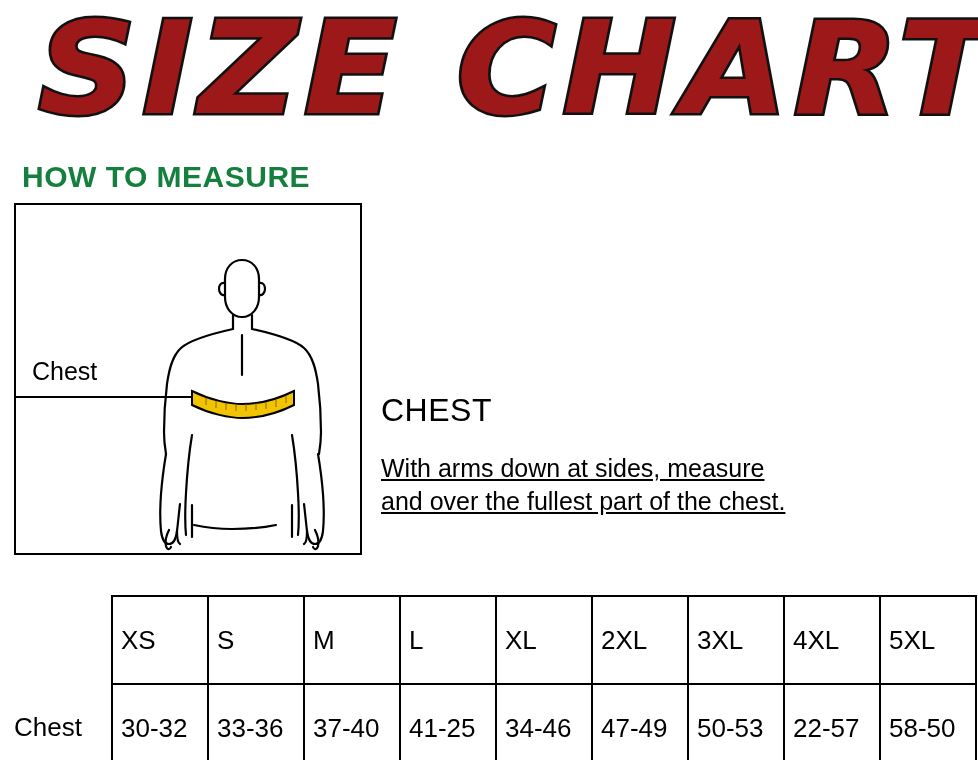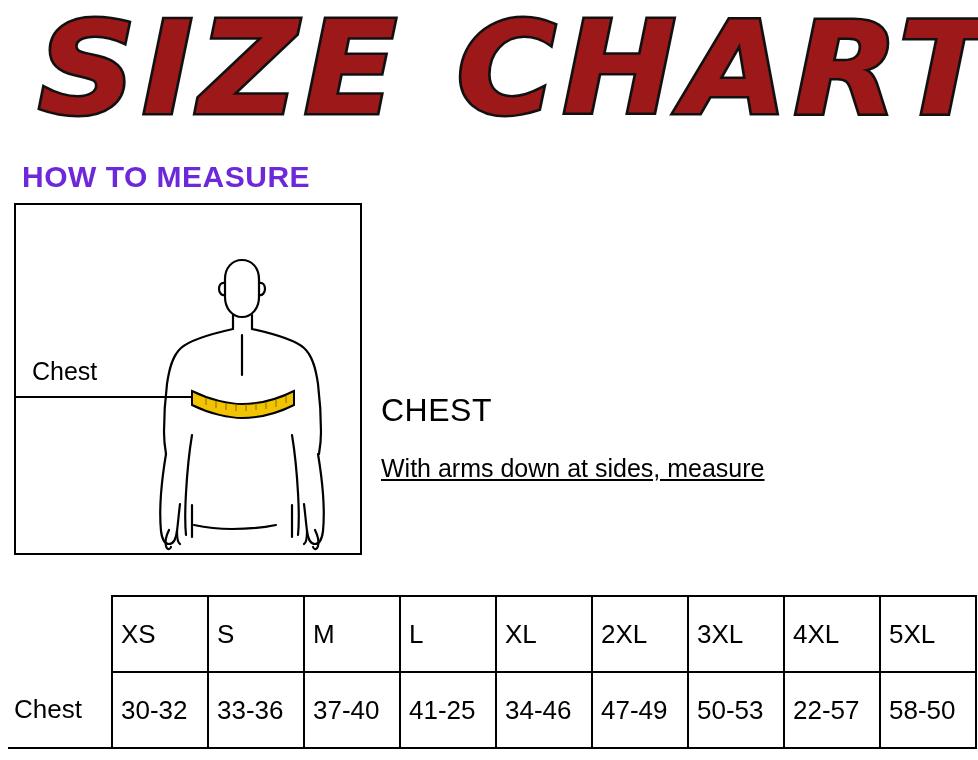--- a/index.html
+++ b/index.html
@@ -47,21 +47,21 @@
     transform-origin: left top;
   }
 
   
   #how-to-measure {
     position: absolute;
     left: 22px;
     top: 160px;
     font-size: 30px;
     font-weight: 700;
-    color: #6d28d9;
+    color: #15803d;
     letter-spacing: 0.5px;
   }
 
   
   #figure-box {
     position: absolute;
     left: 14px;
     top: 203px;
     width: 348px;
     height: 352px;
@@ -105,21 +105,21 @@
   
   #size-table {
     position: absolute;
     left: 8px;
     top: 595px;
     border-collapse: collapse;
     table-layout: fixed;
   }
   #size-table td {
     border: 2px solid #000000;
-    height: 76px;
+    height: 88px;
     font-size: 26px;
     color: #000000;
     padding: 0 0 0 8px;
     vertical-align: middle;
     white-space: nowrap;
   }
   #size-table td.rowlabel {
     width: 104px;
     border-left: none;
     border-top: none;
@@ -179,20 +179,21 @@
       </g>
 
       <path d="M0 192 L176 192" stroke="#000000" stroke-width="2" fill="none"></path>
     </svg>
   </div>
   <div id="chest-label">Chest</div>
 
   <div id="desc-title">CHEST</div>
   <div id="desc-body">
     <div>With arms down at sides, measure</div>
+    <div>and over the fullest part of the chest.</div>
   </div>
 
   <table id="size-table">
     <tbody>
       <tr>
         <td class="corner"></td>
         <td class="cell">XS</td>
         <td class="cell">S</td>
         <td class="cell">M</td>
         <td class="cell">L</td>

